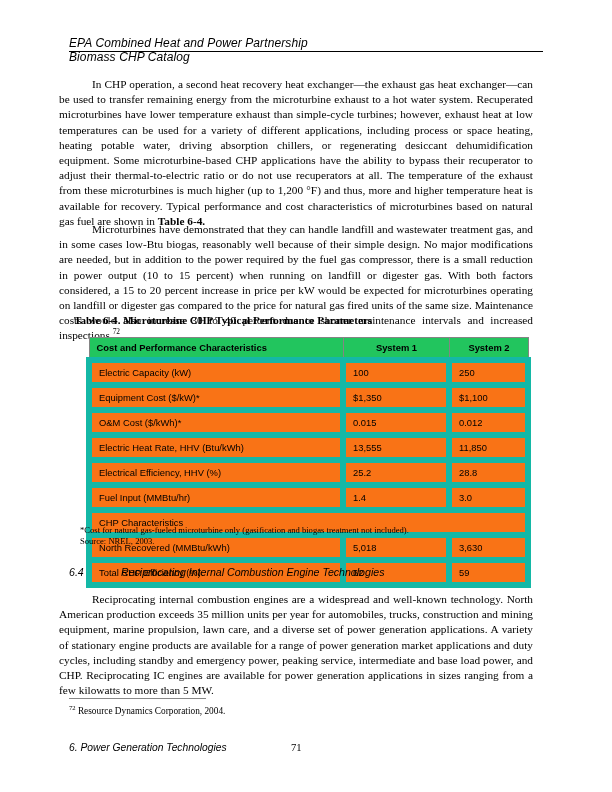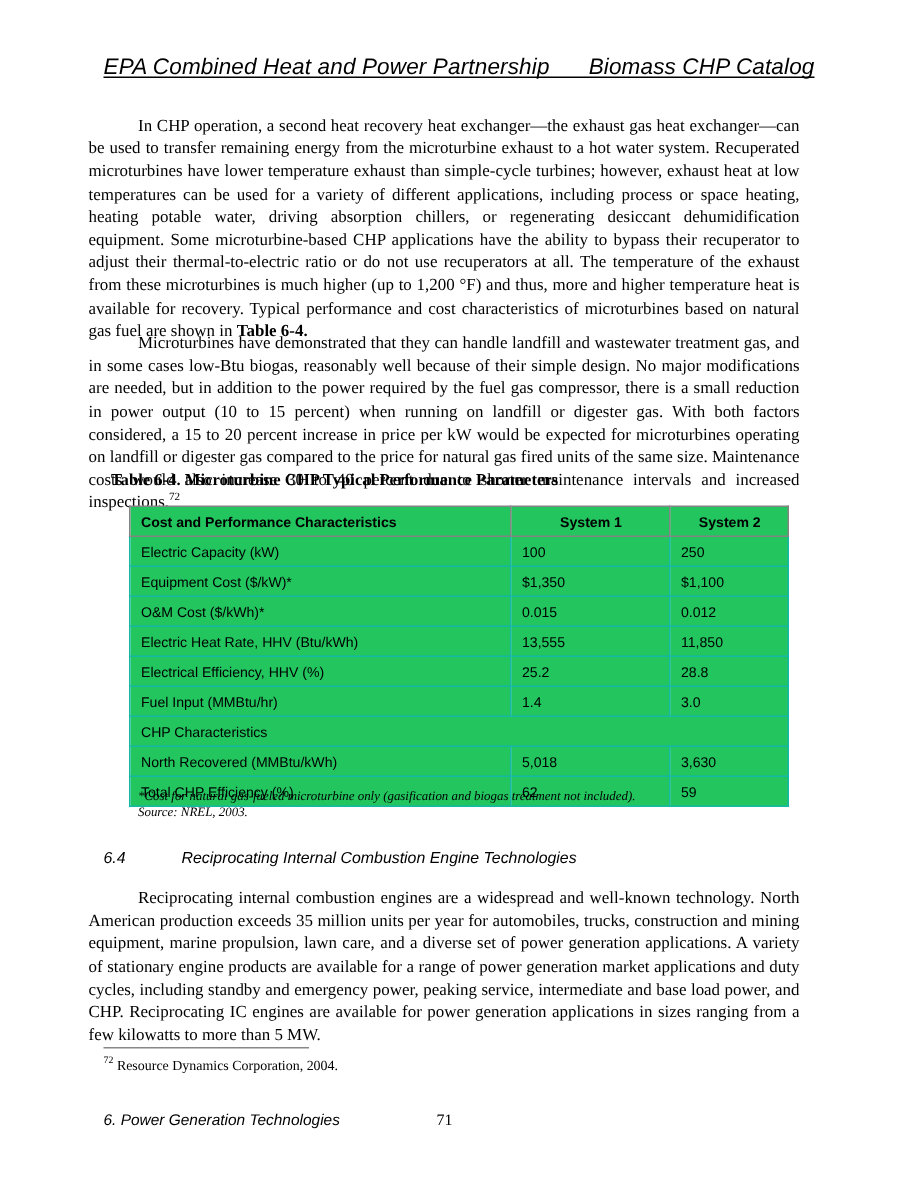--- a/index.html
+++ b/index.html
@@ -27,22 +27,23 @@
   .runhead {
     position: absolute;
     left: 69px;
     top: 36px;
     width: 474px;
     display: flex;
     justify-content: space-between;
     align-items: flex-start;
     font-family: "Liberation Sans", "DejaVu Sans", sans-serif;
     font-style: italic;
-    font-size: 15px;
+    font-size: 12px;
     letter-spacing: 0.1px;
+    flex-direction: column;
   }
   .runhead-rule {
     position: absolute;
     left: 69px;
     top: 51px;
     width: 474px;
     height: 1px;
     background: #000000;
   }
 
@@ -83,54 +84,53 @@
     width: 439px;
   }
   table.perf {
     border-collapse: collapse;
     width: 439px;
     font-family: "Liberation Sans", "DejaVu Sans", sans-serif;
     font-size: 9.4px;
     table-layout: fixed;
   }
   table.perf td, table.perf th {
-    border: 1px solid #14b8a6;
+    border: 6px solid #14b8a6;
     padding: 3px 6px 3px 7px;
     text-align: left;
     vertical-align: middle;
     height: 13px;
     line-height: 12px;
     font-weight: normal;
-    background: #22c55e;
+    background: #f97316;
   }
   table.perf thead th {
     background: #22c55e;
     font-weight: bold;
     border: 1px solid #848484;
   }
   table.perf thead th.c-sys {
     text-align: center;
   }
   td.subhead {
     font-weight: bold;
   }
   col.c1 { width: 254px; }
   col.c2 { width: 106px; }
   col.c3 { width: 79px; }
 
   
   .tbl-notes {
     position: absolute;
-    left: 92px;
+    left: 80px;
     top: 525px;
     width: 460px;
     font-size: 8.6px;
     line-height: 11.4px;
     font-family: "Liberation Serif", "DejaVu Serif", serif;
-    font-style: italic;
   }
 
   
   .sec-head {
     position: absolute;
     left: 69px;
     top: 566px;
     width: 474px;
     font-family: "Liberation Sans", "DejaVu Sans", sans-serif;
     font-style: italic;

